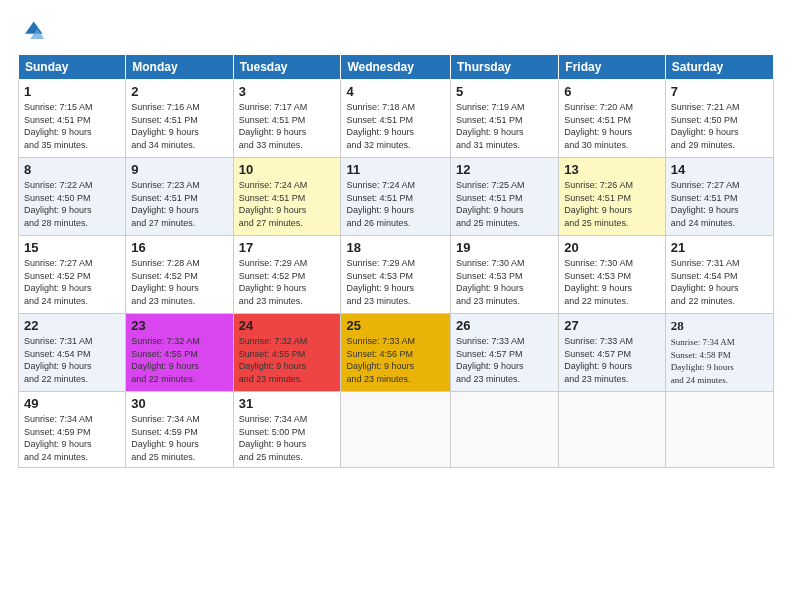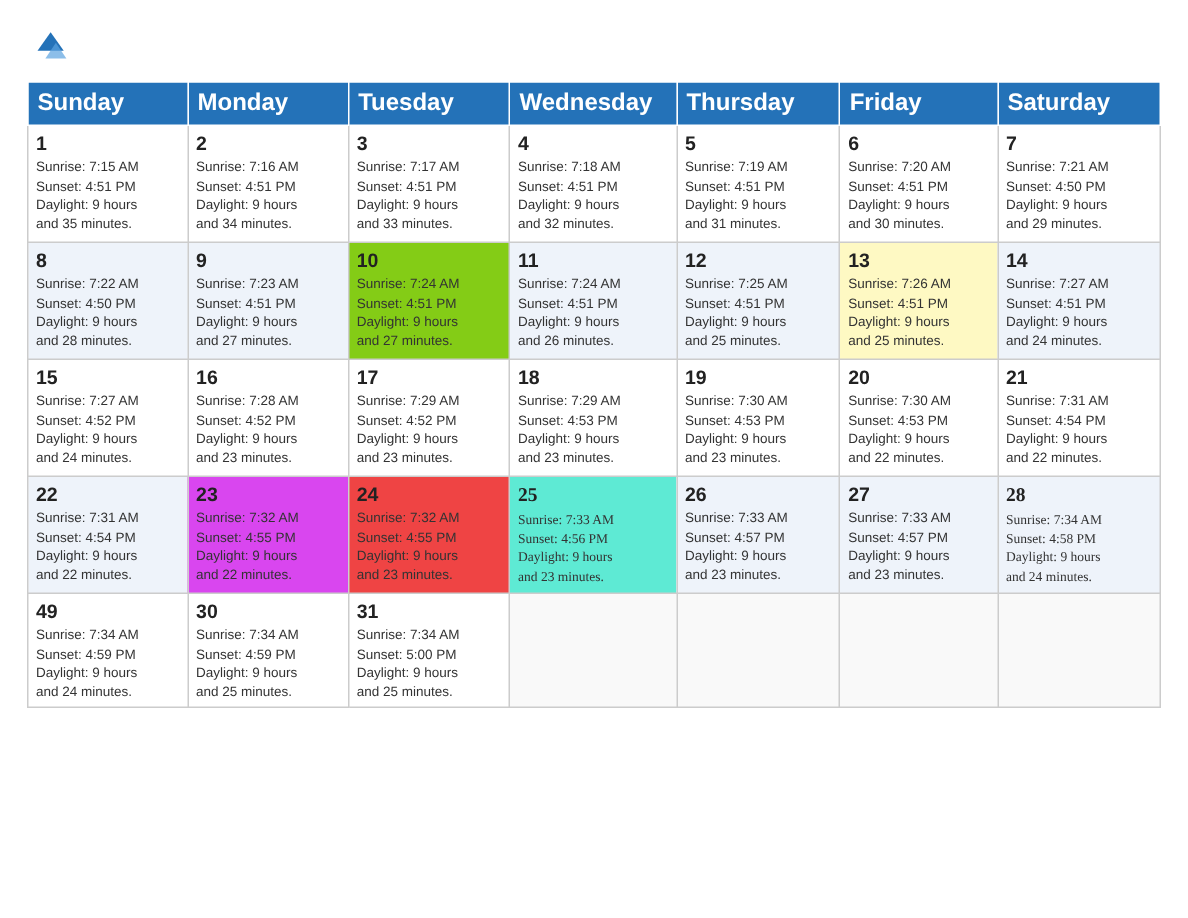--- a/index.html
+++ b/index.html
@@ -58,21 +58,21 @@
       font-size: 14px;
       color: #444;
     }
     .calendar {
       width: 100%;
       border-collapse: collapse;
     }
     .calendar th {
       background: #2472b8;
       color: #fff;
-      font-size: 16px;
+      font-size: 12px;
       font-weight: bold;
       padding: 5px 6px;
       text-align: left;
       border: 1px solid #fff;
     }
     .calendar td {
       vertical-align: top;
       border: 1px solid #ccc;
       padding: 4px 5px;
       width: 113px;
@@ -169,21 +169,21 @@
         </tr>
         <tr>
           <td style="background: rgb(238, 243, 250);"><span class="day-num">8</span><span class="day-info" style="white-space: pre-line;">Sunrise: 7:22 AM
 Sunset: 4:50 PM
 Daylight: 9 hours
 and 28 minutes.</span></td>
           <td style="background: rgb(238, 243, 250);"><span class="day-num">9</span><span class="day-info" style="white-space: pre-line;">Sunrise: 7:23 AM
 Sunset: 4:51 PM
 Daylight: 9 hours
 and 27 minutes.</span></td>
-          <td style="background: #84cc16;"><span class="day-num">10</span><span class="day-info" style="white-space: pre-line;">Sunrise: 7:24 AM
+          <td style="background: #fef9c3;"><span class="day-num">10</span><span class="day-info" style="white-space: pre-line;">Sunrise: 7:24 AM
 Sunset: 4:51 PM
 Daylight: 9 hours
 and 27 minutes.</span></td>
           <td style="background: rgb(238, 243, 250);"><span class="day-num">11</span><span class="day-info" style="white-space: pre-line;">Sunrise: 7:24 AM
 Sunset: 4:51 PM
 Daylight: 9 hours
 and 26 minutes.</span></td>
           <td style="background: rgb(238, 243, 250); margin-left: 37px;"><span class="day-num">12</span><span class="day-info" style="white-space: pre-line;">Sunrise: 7:25 AM
 Sunset: 4:51 PM
 Daylight: 9 hours
@@ -233,21 +233,21 @@
 Daylight: 9 hours
 and 22 minutes.</span></td>
           <td style="background: #d946ef;"><span class="day-num">23</span><span class="day-info" style="white-space: pre-line;">Sunrise: 7:32 AM
 Sunset: 4:55 PM
 Daylight: 9 hours
 and 22 minutes.</span></td>
           <td style="background: #ef4444;"><span class="day-num">24</span><span class="day-info" style="white-space: pre-line;">Sunrise: 7:32 AM
 Sunset: 4:55 PM
 Daylight: 9 hours
 and 23 minutes.</span></td>
-          <td style="background: #5eead4; font-family: Liberation Serif, serif;"><span class="day-num">25</span><span class="day-info" style="white-space: pre-line;">Sunrise: 7:33 AM
+          <td style="background: #eab308;"><span class="day-num">25</span><span class="day-info" style="white-space: pre-line;">Sunrise: 7:33 AM
 Sunset: 4:56 PM
 Daylight: 9 hours
 and 23 minutes.</span></td>
           <td style="background: rgb(238, 243, 250);"><span class="day-num">26</span><span class="day-info" style="white-space: pre-line;">Sunrise: 7:33 AM
 Sunset: 4:57 PM
 Daylight: 9 hours
 and 23 minutes.</span></td>
           <td style="background: rgb(238, 243, 250);"><span class="day-num">27</span><span class="day-info" style="white-space: pre-line;">Sunrise: 7:33 AM
 Sunset: 4:57 PM
 Daylight: 9 hours

